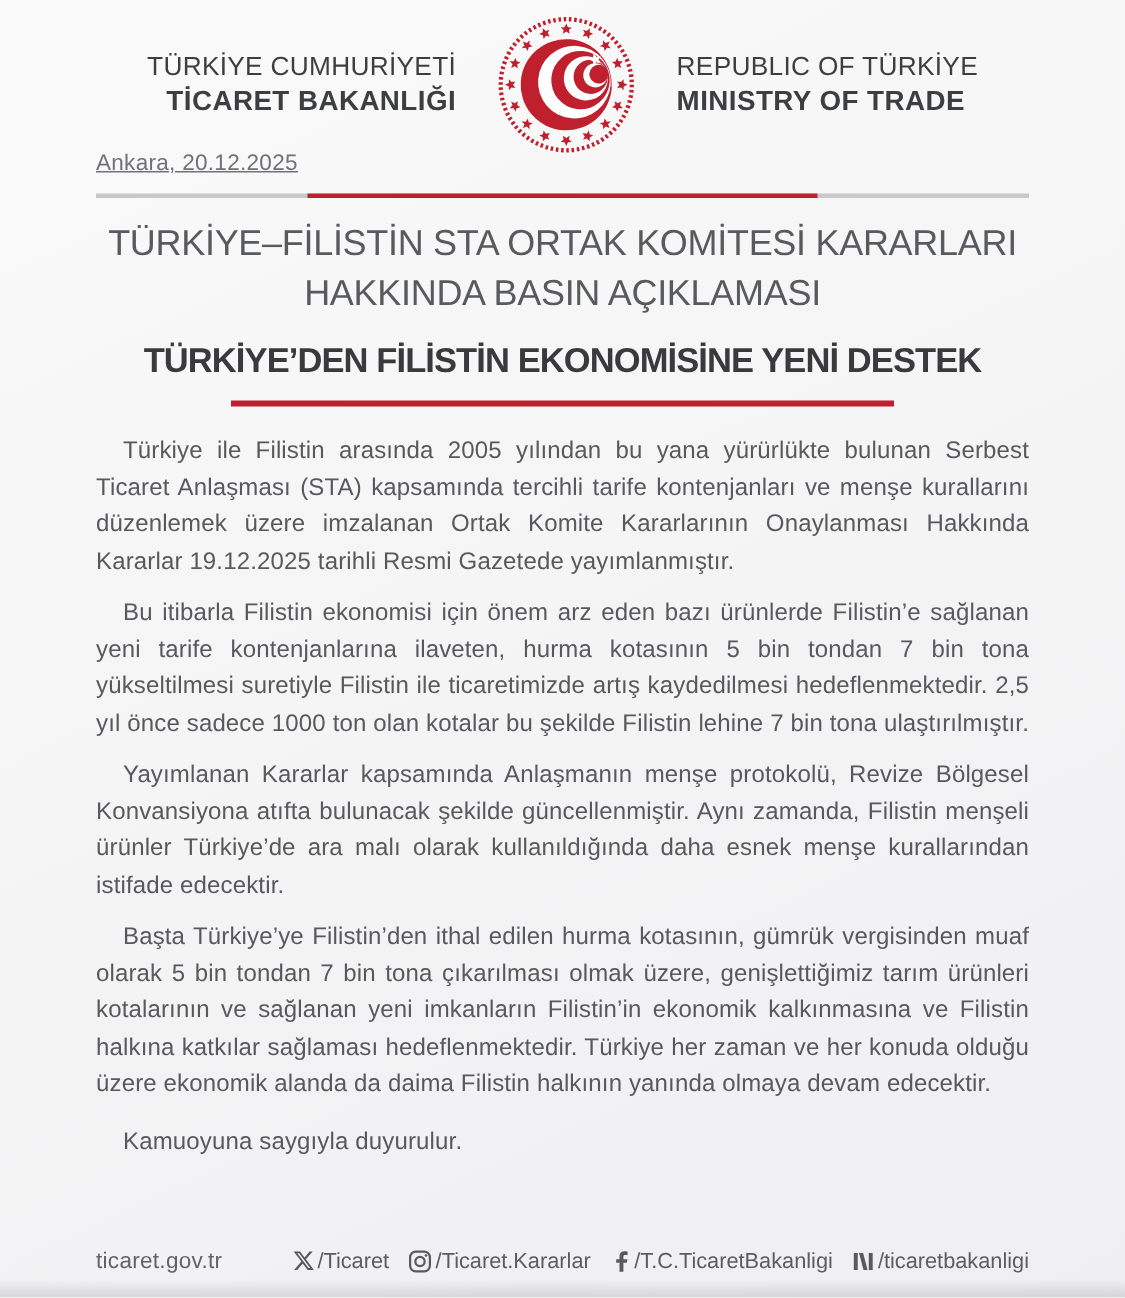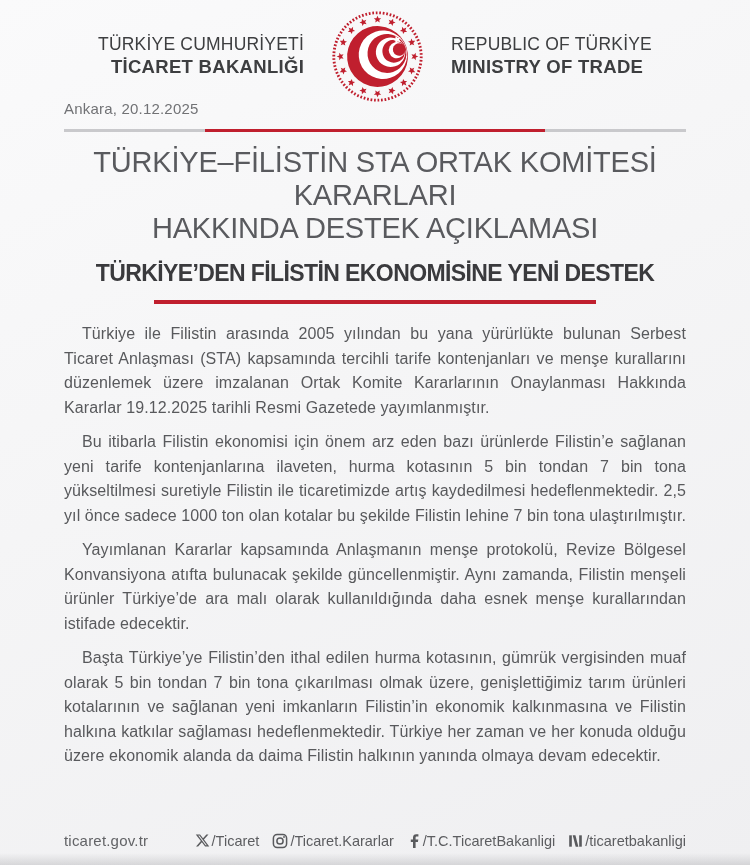--- a/index.html
+++ b/index.html
@@ -29,35 +29,35 @@
   .org { line-height:1.25; font-size:17.5px; letter-spacing:0.2px; color:#3d3e40; }
   .org.left  { text-align:right; }
   .org.right { text-align:left;  }
   .org .l2 { font-weight:bold; font-size:18.5px; letter-spacing:0.3px; }
 
   .logo { width:95px; height:95px; flex:0 0 auto; }
 
   
   .dateline {
     font-size:15px; color:#717275; letter-spacing:0.2px;
-    margin-top:0px; height:20px;
+    margin-top:0px; height:20px;text-decoration:underline;
   }
   .divider { position:relative; height:4px; margin-top:8px; }
   .divider .gray {
     position:absolute; left:0; right:0; top:1px; height:2.5px; background:#c9c9cc;
   }
   .divider .red {
     position:absolute; left:50%; transform:translateX(-50%); top:0.5px;
     width:340px; height:3.5px; background:var(--red);
   }
 
   
   .title {
     margin-top:14px; text-align:center;
-    font-size:29px; font-weight:400; color:#595a5e;
+    font-size:24px; font-weight:400; color:#595a5e;
     letter-spacing:-0.2px; line-height:33px;
   }
   .title span { display:block; }
   .subtitle {
     margin-top:14px; text-align:center;
     font-size:23px; font-weight:bold; color:#3a3a3d;
     letter-spacing:-0.6px; line-height:28px;
   }
   .subtitle-rule {
     width:442px; height:4px; background:var(--red);
@@ -140,31 +140,32 @@
 
   <div class="dateline">Ankara, 20.12.2025</div>
 
   <div class="divider">
     <div class="gray"></div>
     <div class="red"></div>
   </div>
 
   <h1 class="title">
     <span>TÜRKİYE–FİLİSTİN STA ORTAK KOMİTESİ KARARLARI</span>
-    <span>HAKKINDA DESTEK AÇIKLAMASI</span>
+    <span>HAKKINDA BASIN AÇIKLAMASI</span>
   </h1>
 
   <h2 class="subtitle">TÜRKİYE’DEN FİLİSTİN EKONOMİSİNE YENİ DESTEK</h2>
   <div class="subtitle-rule"></div>
 
   <main class="body-text">
     <p>Türkiye ile Filistin arasında 2005 yılından bu yana yürürlükte bulunan Serbest Ticaret Anlaşması (STA) kapsamında tercihli tarife kontenjanları ve menşe kurallarını düzenlemek üzere imzalanan Ortak Komite Kararlarının Onaylanması Hakkında Kararlar 19.12.2025 tarihli Resmi Gazetede yayımlanmıştır.</p>
     <p>Bu itibarla Filistin ekonomisi için önem arz eden bazı ürünlerde Filistin’e sağlanan yeni tarife kontenjanlarına ilaveten, hurma kotasının 5 bin tondan 7 bin tona yükseltilmesi suretiyle Filistin ile ticaretimizde artış kaydedilmesi hedeflenmektedir. 2,5 yıl önce sadece 1000 ton olan kotalar bu şekilde Filistin lehine 7 bin tona ulaştırılmıştır.</p>
     <p>Yayımlanan Kararlar kapsamında Anlaşmanın menşe protokolü, Revize Bölgesel Konvansiyona atıfta bulunacak şekilde güncellenmiştir. Aynı zamanda, Filistin menşeli ürünler Türkiye’de ara malı olarak kullanıldığında daha esnek menşe kurallarından istifade edecektir.</p>
     <p>Başta Türkiye’ye Filistin’den ithal edilen hurma kotasının, gümrük vergisinden muaf olarak 5 bin tondan 7 bin tona çıkarılması olmak üzere, genişlettiğimiz tarım ürünleri kotalarının ve sağlanan yeni imkanların Filistin’in ekonomik kalkınmasına ve Filistin halkına katkılar sağlaması hedeflenmektedir. Türkiye her zaman ve her konuda olduğu üzere ekonomik alanda da daima Filistin halkının yanında olmaya devam edecektir.</p>
+    <p class="closing">Kamuoyuna saygıyla duyurulur.</p>
   </main>
 
   <footer class="footer">
     <span class="website">ticaret.gov.tr</span>
 
     <div class="socials">
 
       <span class="social-item">
         <svg width="15" height="15" viewBox="0 0 24 24" fill="#595a5d">
           <path d="M18.24 2.25h3.31l-7.23 8.26 8.5 11.24h-6.66l-5.21-6.82-5.97 6.82H1.67l7.73-8.84L1.25 2.25h6.83l4.71 6.23 5.45-6.23zm-1.16 17.52h1.83L7.08 4.13H5.12l11.96 15.64z"></path>

